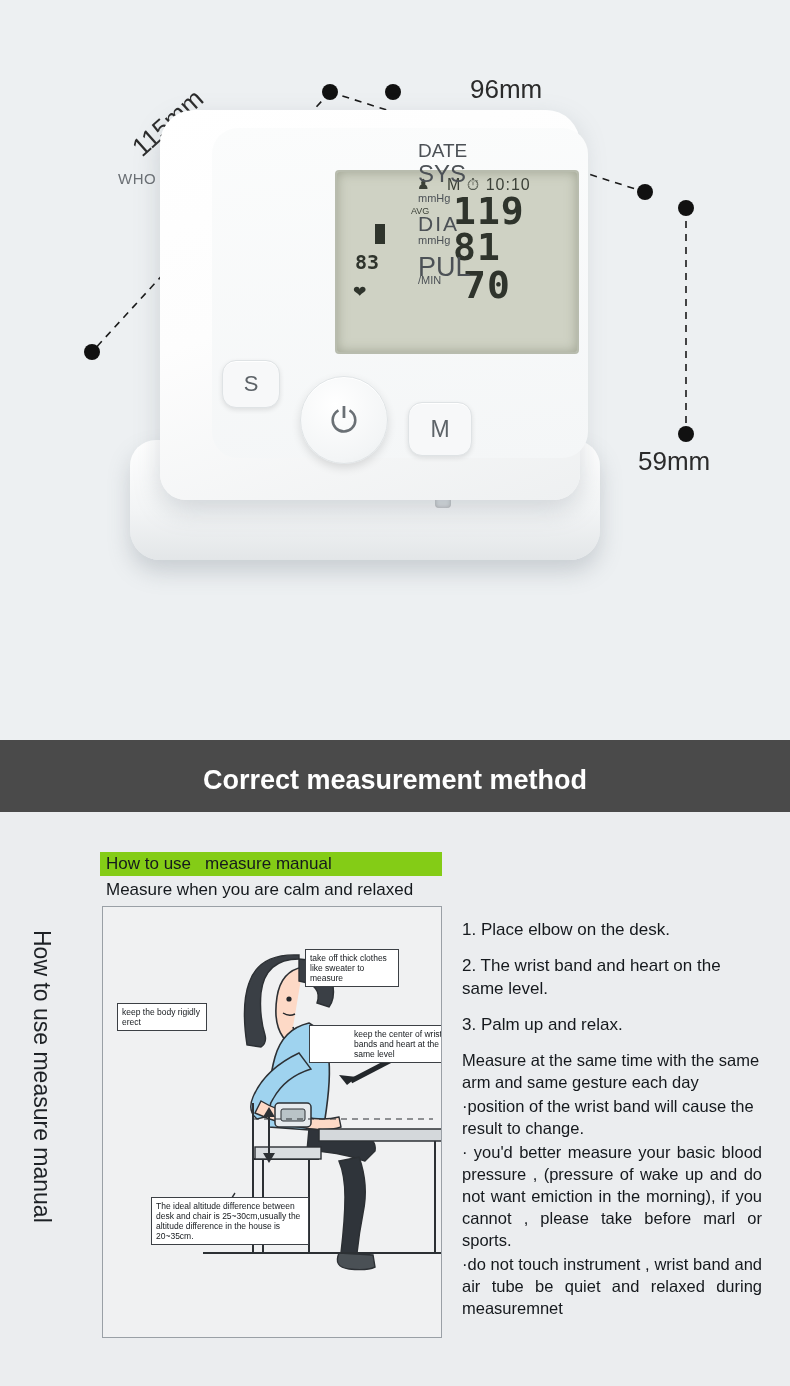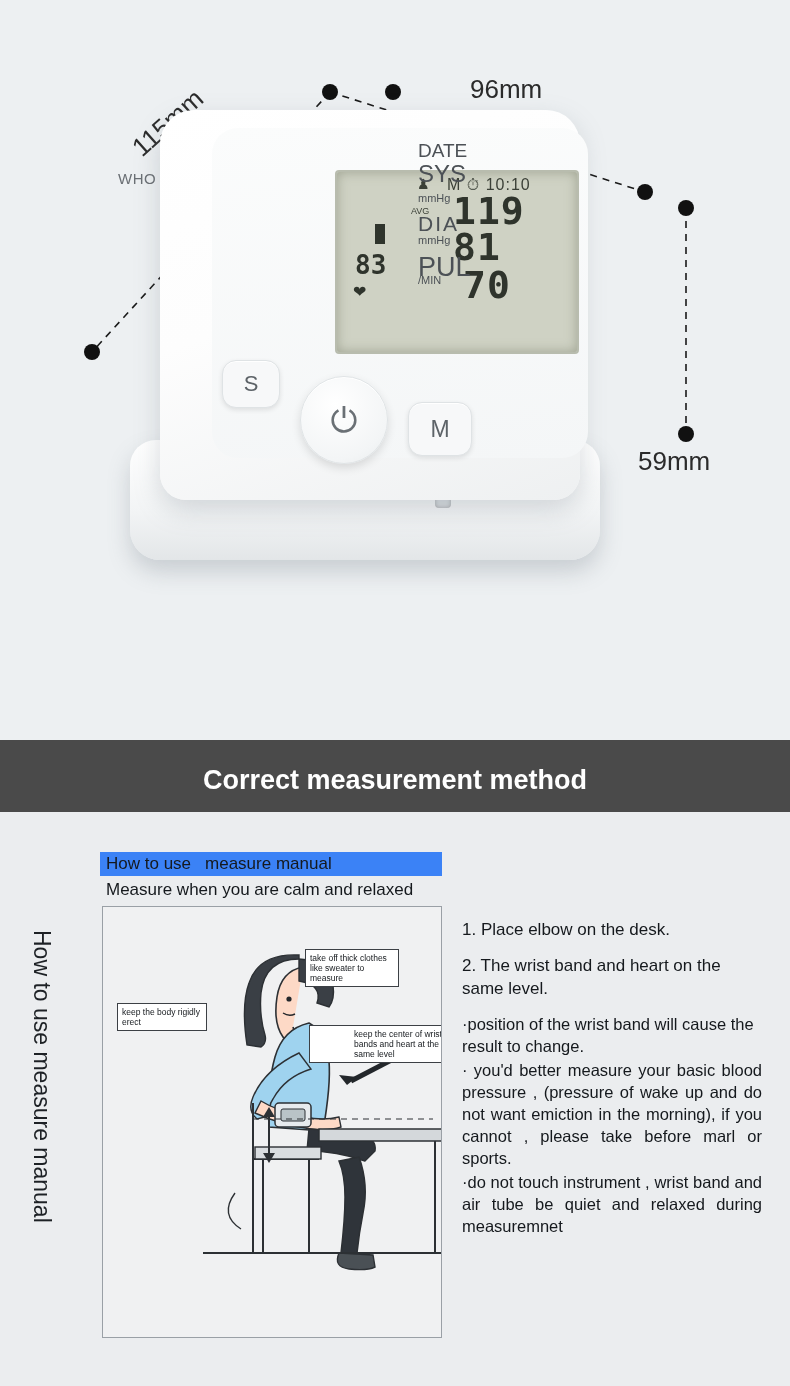--- a/index.html
+++ b/index.html
@@ -64,21 +64,21 @@
   .big-num{
     position:absolute;font-family:"DejaVu Sans Mono", monospace;
     font-weight:bold;color:#2f342c;letter-spacing:1px;
     font-size:38px;line-height:34px;
   }
   .num-sys{left:116px;top:22px;}
   .num-dia{left:116px;top:58px;}
   .num-pul{left:126px;top:96px;}
   .lcd-topbar{position:absolute;left:110px;top:4px;font-size:16px;color:#3b4037;letter-spacing:1px;}
   .lcd-avg{position:absolute;left:74px;top:34px;font-size:9px;color:#3b4037;}
-  .lcd-83{position:absolute;left:18px;top:78px;font-size:26px;font-weight:bold;font-family:"DejaVu Sans Mono",monospace;color:#2f342c;}
+  .lcd-83{position:absolute;left:18px;top:78px;font-size:20px;font-weight:bold;font-family:"DejaVu Sans Mono",monospace;color:#2f342c;}
   .lcd-heart{position:absolute;left:16px;top:110px;font-size:16px;color:#2f342c;}
   .lcd-bar{position:absolute;left:38px;top:52px;width:10px;height:20px;background:#2f342c;}
   .person-icon{position:absolute;left:80px;top:4px;font-size:14px;color:#3b4037;}
 
   
   .who-bars{position:absolute;left:178px;top:68px;width:22px;}
   .who-bar{width:22px;border-radius:2px;margin-bottom:3px;}
   .wb-red{height:34px;background:#e8232a;}
   .wb-yel{height:26px;background:#f5d916;}
   .wb-grn{height:34px;background:#1fa637;}
@@ -147,21 +147,21 @@
   }
   .vert-title{
     position:absolute;left:28px;top:930px;
     font-size:23px;color:#1d2125;
     writing-mode:vertical-rl;
     white-space:nowrap;
   }
   .howto-wrap{position:absolute;left:100px;top:852px;width:360px;}
   .howto-head{
     display:flex;align-items:baseline;gap:14px;
-    background:#3b82f6;padding:2px 6px;width:330px;
+    background:#84cc16;padding:2px 6px;width:330px;
   }
   .howto-head .h1{font-size:17px;color:#15191d;}
   .howto-head .h2{font-size:17px;color:#15191d;}
   .howto-sub{font-size:17px;color:#15191d;padding:4px 6px 6px 6px;}
 
   .illus{
     position:relative;
     width:338px;height:430px;
     background:#f0f1f2;
     border:1px solid #9aa0a6;
@@ -317,22 +317,27 @@
 
     <div class="cal" style="left:14px;top:96px;width:80px;">
       <span>keep the body rigidly erect</span>
     </div>
     <div class="cal" style="left:202px;top:42px;width:84px;">
       <span>take off thick clothes  like sweater to measure</span>
     </div>
     <div class="cal" style="left:206px;top:118px;width:104px;padding-left:44px;">
       <span>keep the center of wrist bands and heart at the same level</span>
     </div>
+    <div class="cal" style="left:48px;top:290px;width:148px;">
+      <span>The ideal altitude difference between desk and chair is 25~30cm,usually the altitude difference in the house is 20~35cm.</span>
+    </div>
   </div>
 </div>
 
 <div class="instr">
   <div class="num">1. Place elbow on the desk.</div>
   <div class="num">2. The wrist band and heart on the same level.</div>
+  <div class="num">3. Palm up and relax.</div>
+  <p>Measure at the same time with the same arm and same gesture each day</p>
   <p>·position of the wrist band will cause the result to change.</p>
   <p class="just">· you'd better measure your basic blood pressure , (pressure of wake up and do not want emiction in the morning), if you cannot , please take before marl or sports.</p>
   <p class="just">·do not touch instrument , wrist band and air tube be quiet and relaxed during measuremnet</p>
 </div>
 
 </body></html>

